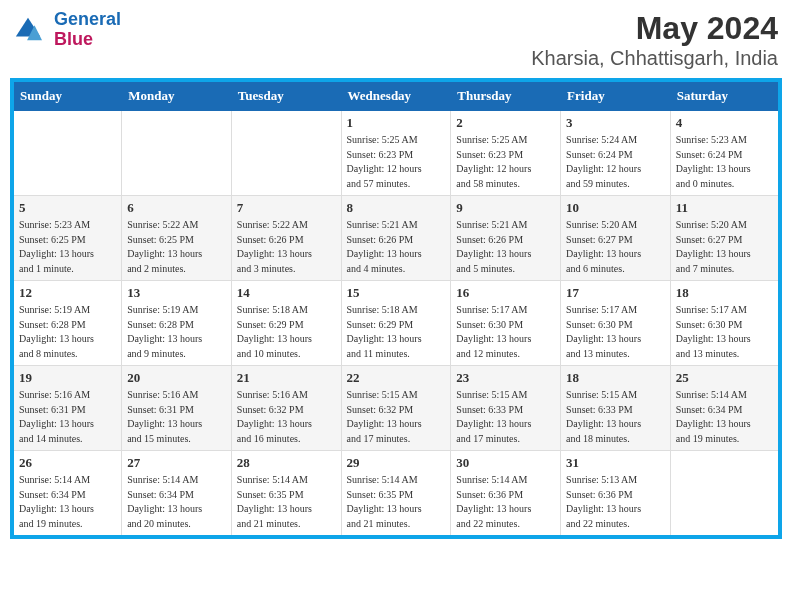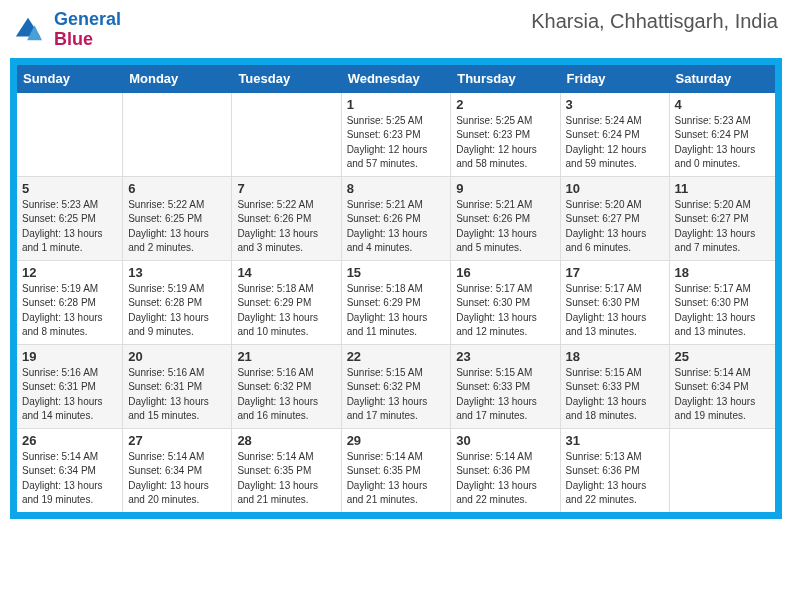--- a/index.html
+++ b/index.html
@@ -43,21 +43,22 @@
       font-weight: bold;
       color: #333;
     }
     .location-title {
       font-size: 20px;
       color: #555;
     }
     .calendar {
       width: 100%;
       border-collapse: collapse;
-      border: 7px solid #0ea5e9;
+      border: 4px solid #0ea5e9;
+      font-family: Liberation Serif, serif;
     }
     .calendar th {
       background-color: #1a6bb5;
       color: #fff;
       text-align: left;
       padding: 6px 6px;
       font-size: 13px;
       border: 1px solid #1a6bb5;
     }
     .calendar td {
@@ -96,20 +97,21 @@
     <svg class="logo-icon" viewBox="0 0 30 30">
       <polygon points="15,2 28,22 2,22" fill="#1a6bb5"></polygon>
       <polygon points="22,10 30,26 14,26" fill="#4a9fd4"></polygon>
     </svg>
     <div class="logo-text">
       <div><span>General</span></div>
       <div><span style="color:#be185d">Blue</span></div>
     </div>
   </div>
   <div class="title-block">
+    <div class="month-title">May 2024</div>
     <div class="location-title">Kharsia, Chhattisgarh, India</div>
   </div>
 </div>
 
 <table class="calendar">
   <thead>
     <tr>
     <th>Sunday</th>
         <th>Monday</th>
         <th>Tuesday</th>

